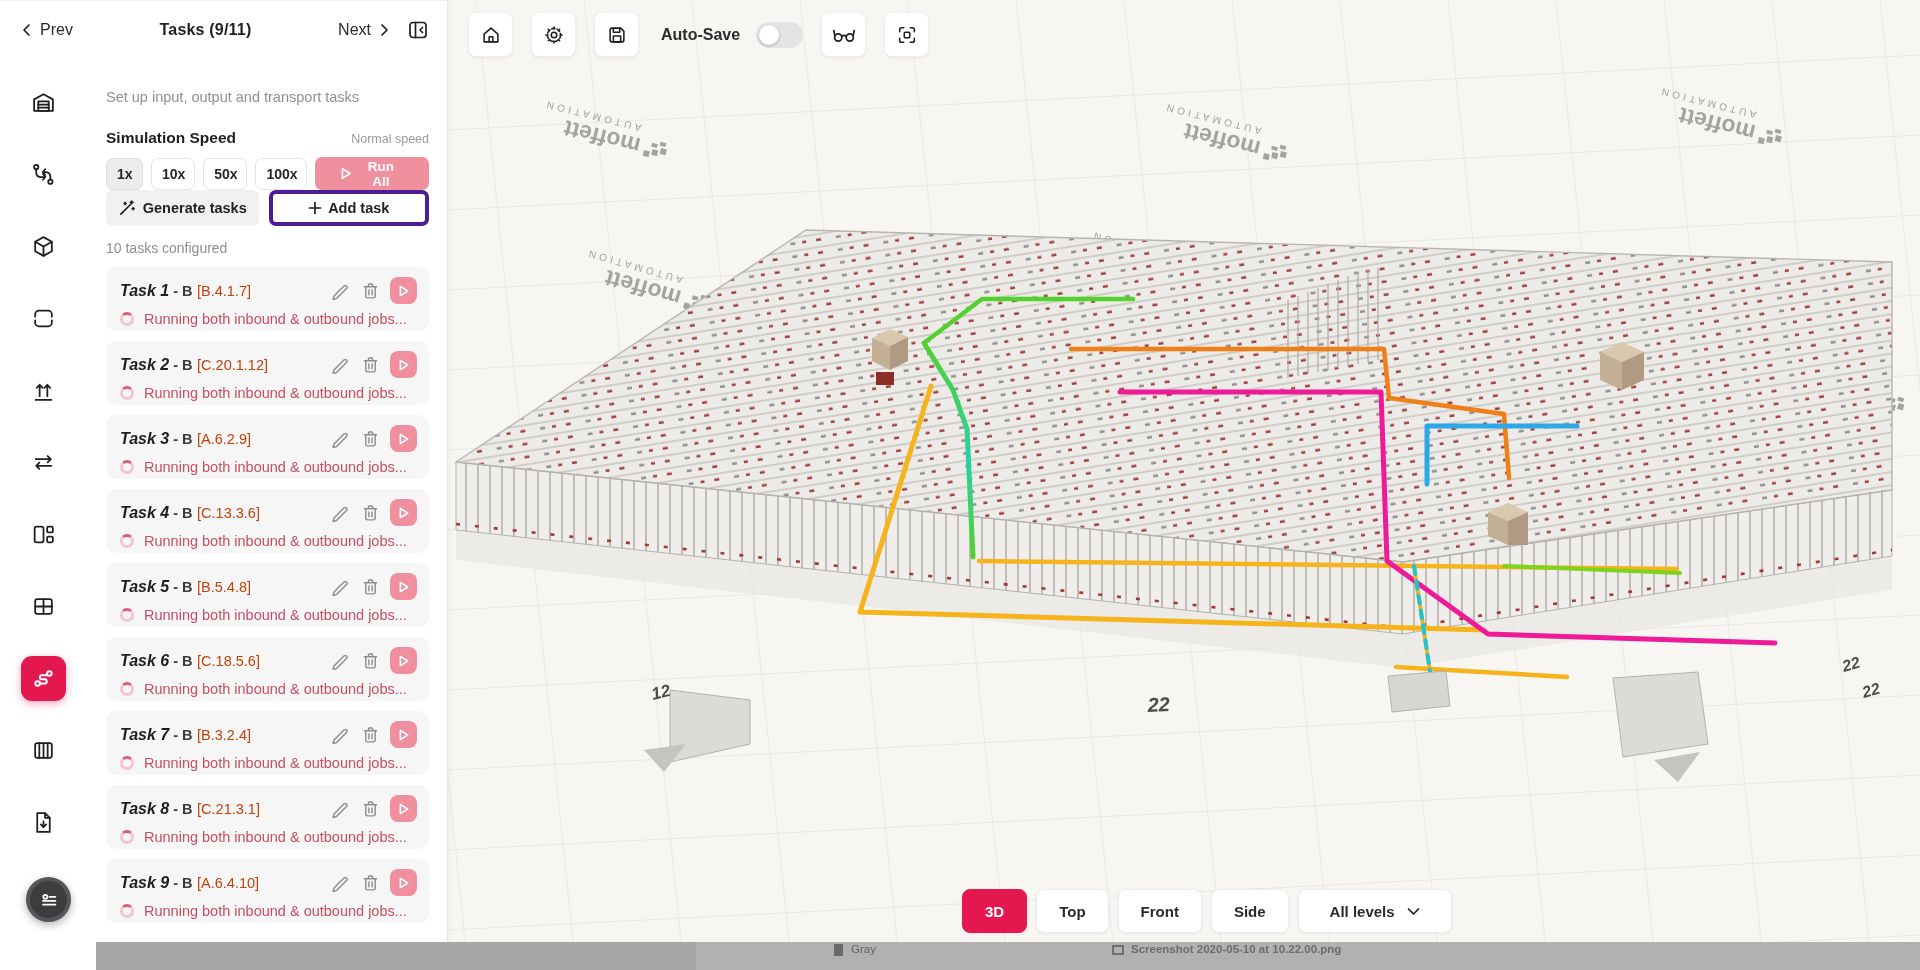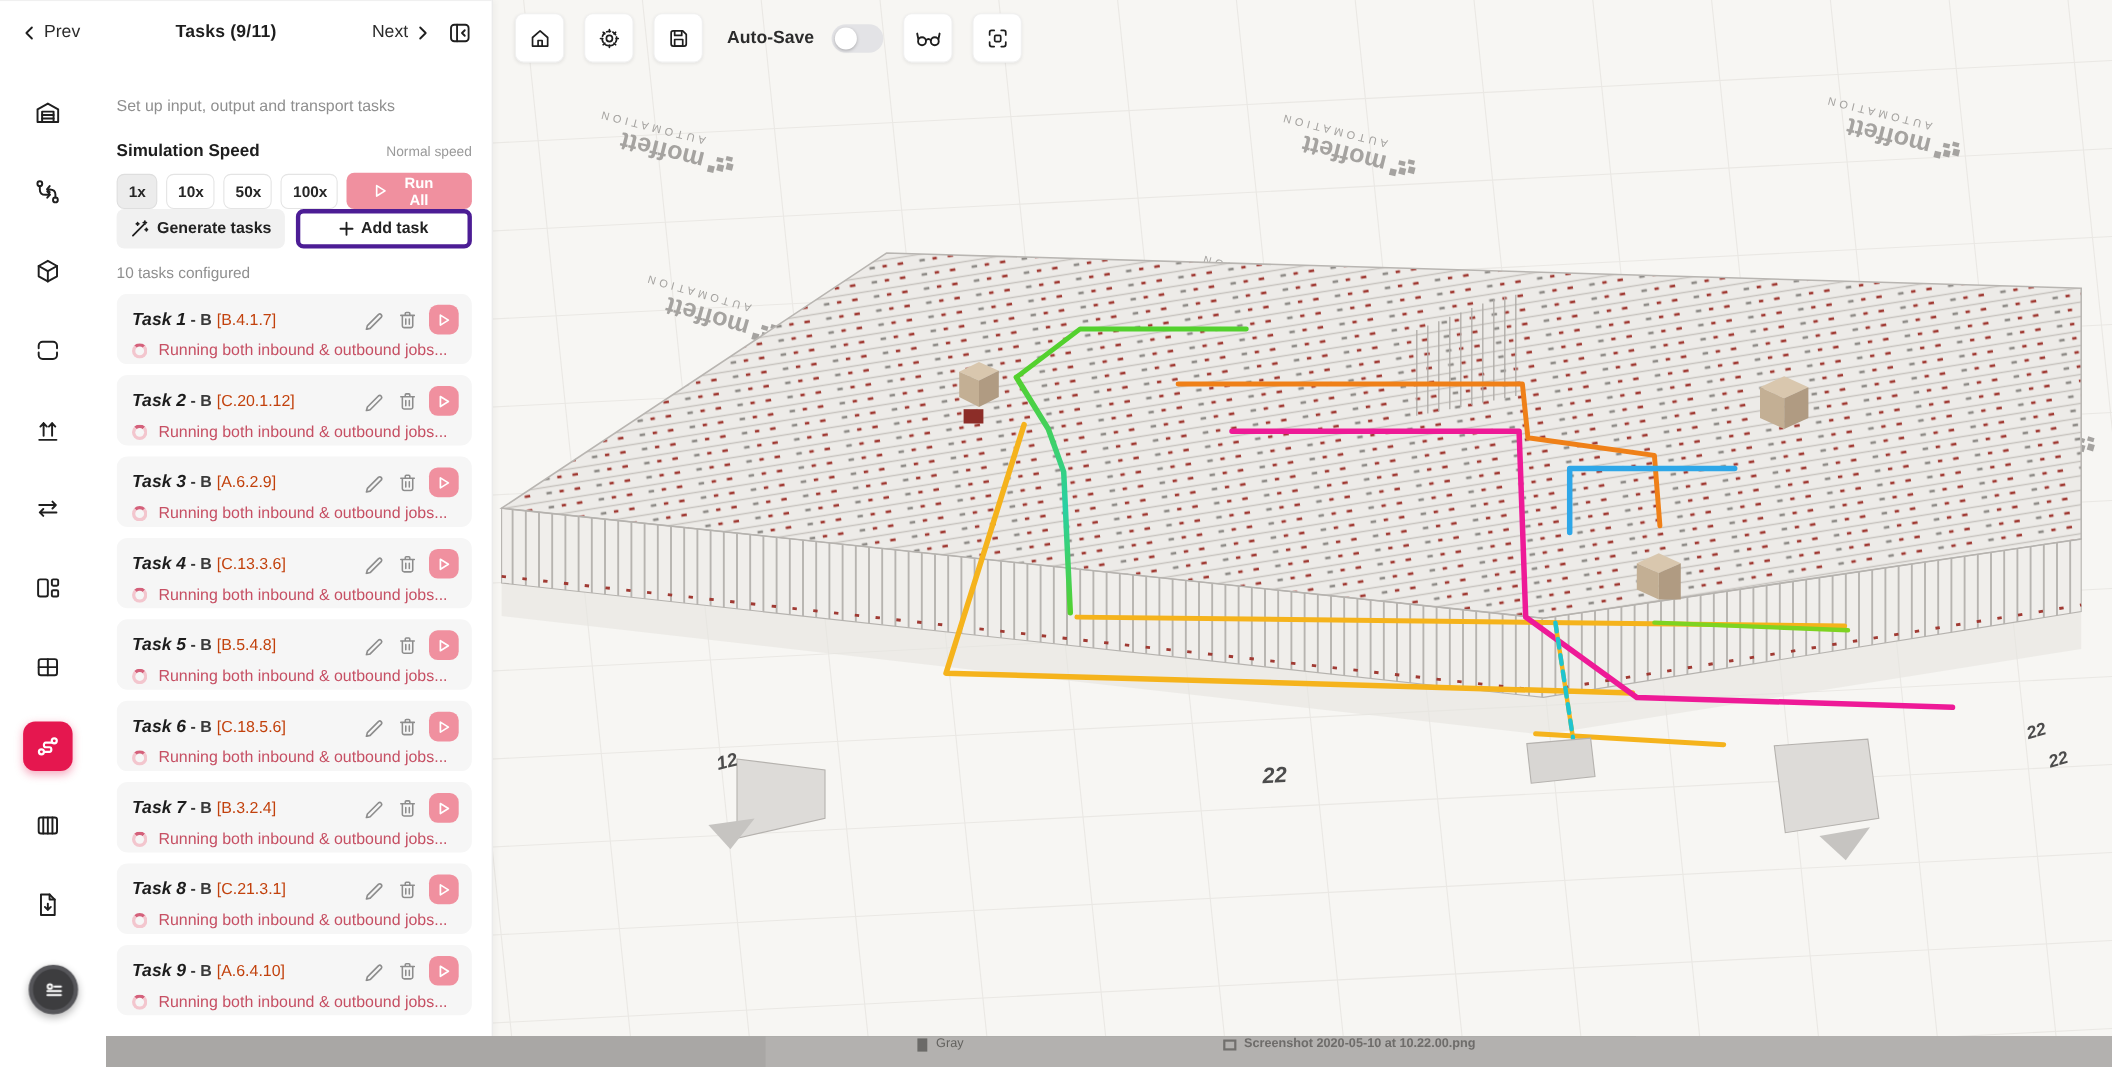--- a/index.html
+++ b/index.html
@@ -728,20 +728,32 @@
     </button>
     <button class="tb-btn">
       <svg width="22" height="22" viewBox="0 0 24 24">
         <path class="ic" d="M4 8.5 V6 a2 2 0 0 1 2 -2 h2.5 M15.5 4 H18 a2 2 0 0 1 2 2 v2.5 M20 15.5 V18 a2 2 0 0 1 -2 2 h-2.5 M8.5 20 H6 a2 2 0 0 1 -2 -2 v-2.5"></path>
         <rect class="ic" x="9" y="9" width="6" height="6" rx="1.2"></rect>
       </svg>
     </button>
   </div>
 
 
+  <div class="view-bar">
+    <button class="view-btn active">3D</button>
+    <button class="view-btn">Top</button>
+    <button class="view-btn">Front</button>
+    <button class="view-btn">Side</button>
+    <div class="levels-dd">
+      <span>All levels</span>
+      <svg width="13" height="9" viewBox="0 0 13 9">
+          <path class="ic" d="M1.5 2 L6.5 7 L11.5 2"></path>
+        </svg>
+    </div>
+  </div>
 </main>
 
 <button class="float-btn">
   <svg width="22" height="22" viewBox="0 0 24 24">
     <circle class="ic-w" cx="8" cy="8.5" r="2.2"></circle>
     <line class="ic-w" x1="12.5" y1="8.5" x2="19" y2="8.5"></line>
     <line class="ic-w" x1="5.5" y1="13" x2="19" y2="13"></line>
     <line class="ic-w" x1="5.5" y1="17" x2="19" y2="17"></line>
   </svg>
 </button>

